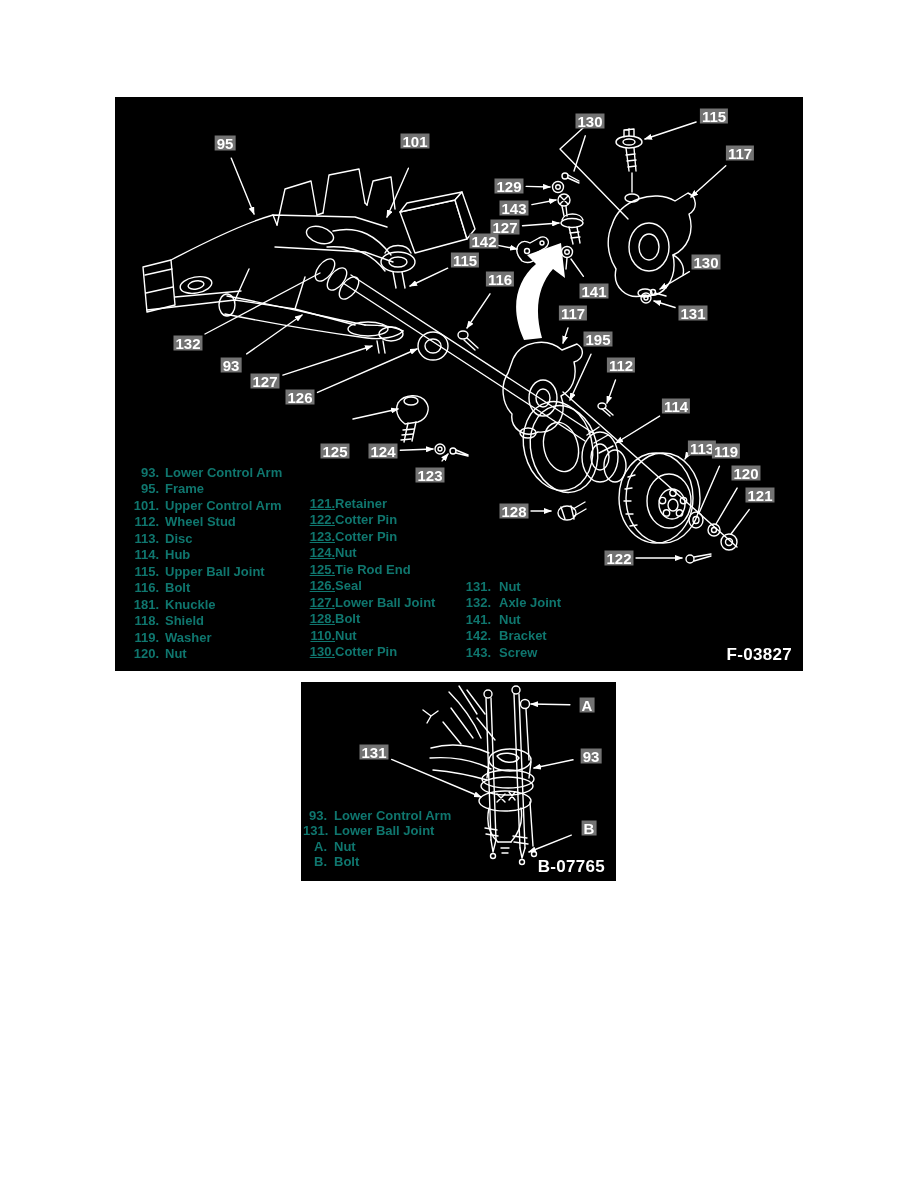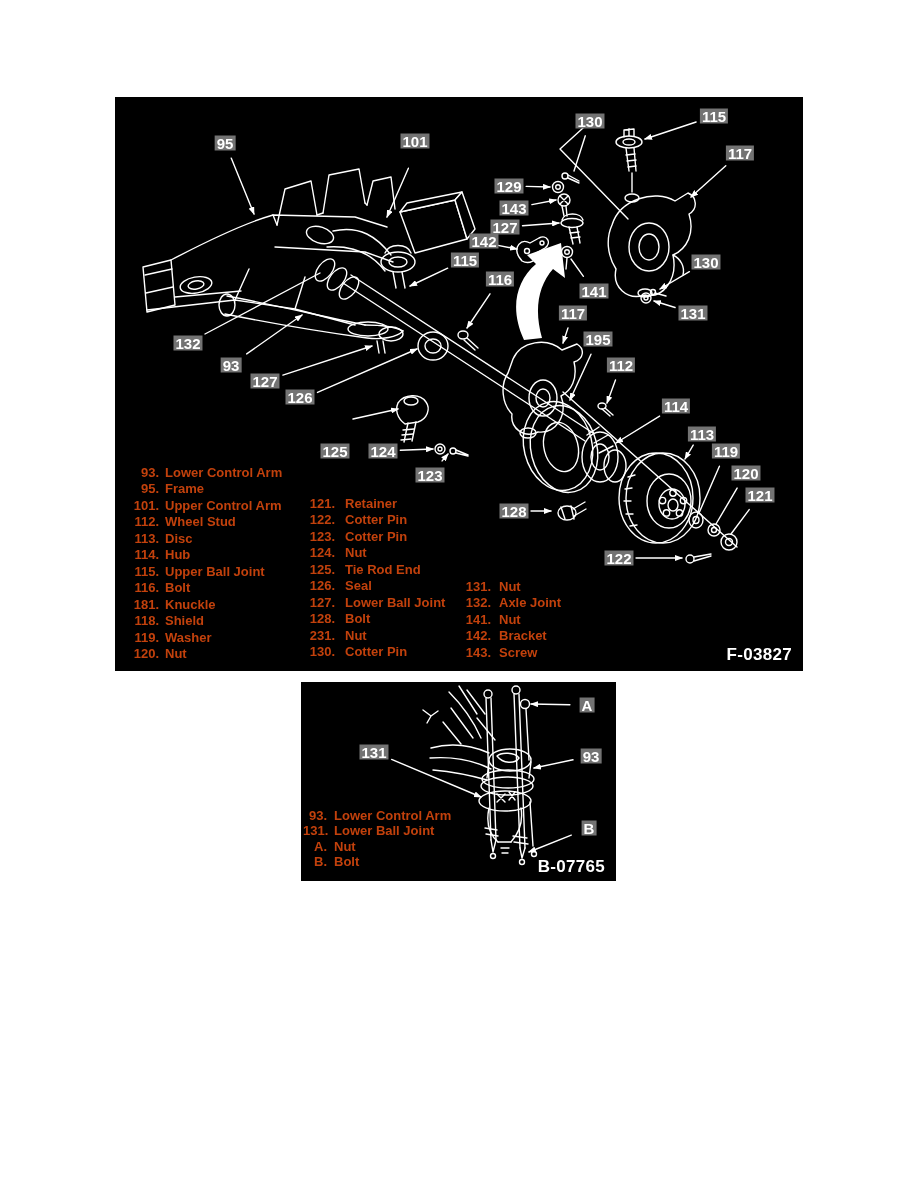--- a/index.html
+++ b/index.html
@@ -6,26 +6,26 @@
   .page{position:relative;width:918px;height:1188px;background:#fff;overflow:hidden;}
   .panel{position:absolute;background:#000;}
   #fig1{left:115px;top:97px;width:688px;height:574px;}
   #fig2{left:301px;top:682px;width:315px;height:199px;}
   svg.art{position:absolute;left:0;top:0;width:100%;height:100%;}
   .art path,.art ellipse,.art circle,.art line,.art polygon{fill:none;stroke:#fff;stroke-width:1.4;stroke-linecap:round;stroke-linejoin:round;}
   .art .fillw{fill:#fff;stroke:none;}
   .art .dark{fill:#000;stroke:#fff;}
   .leader{stroke:#fff;stroke-width:1.25;fill:none;}
   .callout{position:absolute;transform:translate(-50%,-50%);color:#fff;font-size:15px;font-weight:700;line-height:1;background:#737373;padding:0 2px;white-space:nowrap;z-index:3;}
-  .legend{position:absolute;color:#c2410c;font-size:13px;font-weight:700;z-index:2;}
+  .legend{position:absolute;color:#0f766e;font-size:13px;font-weight:700;z-index:2;}
   .legend-row{display:flex;line-height:16.45px;white-space:nowrap;}
   #fig2 .legend-row{line-height:15.4px;}
   .lnum{display:inline-block;text-align:right;}
   .col1{left:16px;top:368px;}  .col1 .lnum{width:28px;margin-right:6px;}
-  .col2{left:190px;top:399px;} .col2 .lnum{width:30px;margin-right:10px;}
+  .col2{left:190px;top:399px;} .col2 .lnum{width:30px;text-decoration:underline;}
   .col3{left:342px;top:482px;} .col3 .lnum{width:34px;margin-right:8px;}
   .f2legend{left:2px;top:126px;} .f2legend .lnum{width:24px;margin-right:7px;}
   .fig-id{position:absolute;color:#fff;font-size:17px;font-weight:700;letter-spacing:.3px;z-index:2;}
   #fig1 .fig-id{right:11px;bottom:6px;}
   #fig2 .fig-id{right:11px;bottom:4px;}
 </style>
 </head>
 <body>
 
 <svg width="0" height="0" style="position:absolute">
@@ -300,21 +300,21 @@
   <span class="callout" style="left: 185px; top: 300px;">126</span>
 
   <span class="callout" style="left: 220px; top: 326px; margin-top: 28px;">125</span>
 
   <span class="callout" style="left: 268px; top: 354px;">124</span>
 
   <span class="callout" style="left: 315px; top: 378px;">123</span>
 
   <span class="callout" style="left: 561px; top: 309px;">114</span>
 
-  <span class="callout" style="left: 587px; top: 337px; text-align: right;">113</span>
+  <span class="callout" style="left: 587px; top: 351px; text-align: right;">113</span>
 
   <span class="callout" style="left: 611px; top: 354px;">119</span>
 
   <span class="callout" style="left: 631px; top: 376px;">120</span>
 
   <span class="callout" style="left: 645px; top: 398px;">121</span>
 
   <span class="callout" style="left: 399px; top: 414px;">128</span>
 
   <span class="callout" style="left: 504px; top: 461px;">122</span>
@@ -416,21 +416,21 @@
     <span class="lnum">127.</span>
     <span class="lname">Lower Ball Joint</span>
   </div>
 
   <div class="legend-row">
     <span class="lnum">128.</span>
     <span class="lname">Bolt</span>
   </div>
 
   <div class="legend-row">
-    <span class="lnum">231.</span>
+    <span class="lnum">110.</span>
     <span class="lname">Nut</span>
   </div>
 
   <div class="legend-row">
     <span class="lnum">130.</span>
     <span class="lname">Cotter Pin</span>
   </div>
 </div>
     <div class="legend col3">
   <div class="legend-row">

